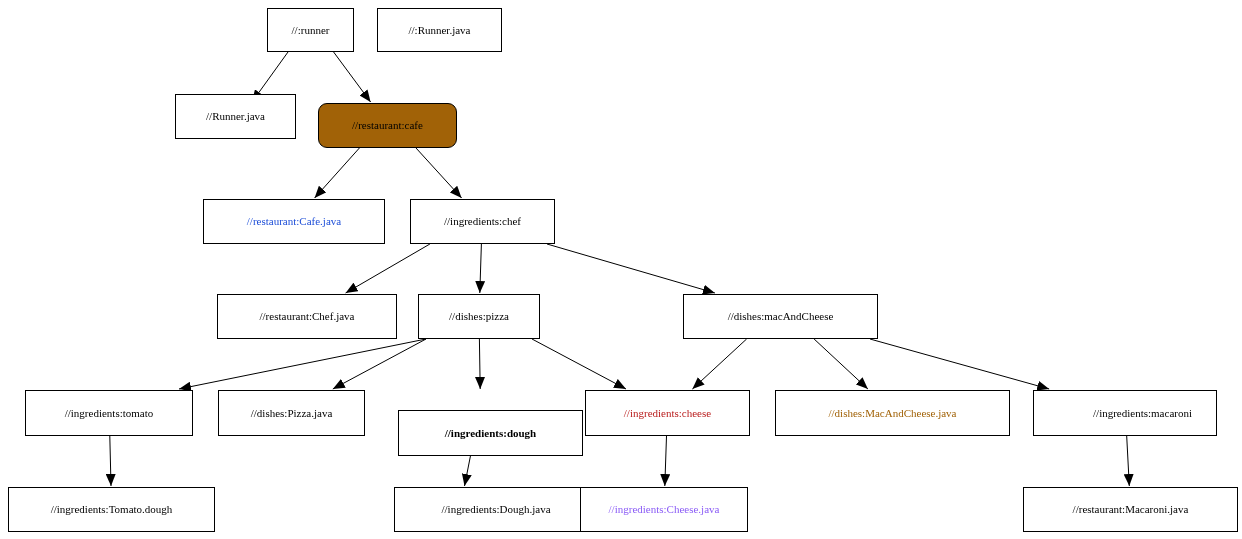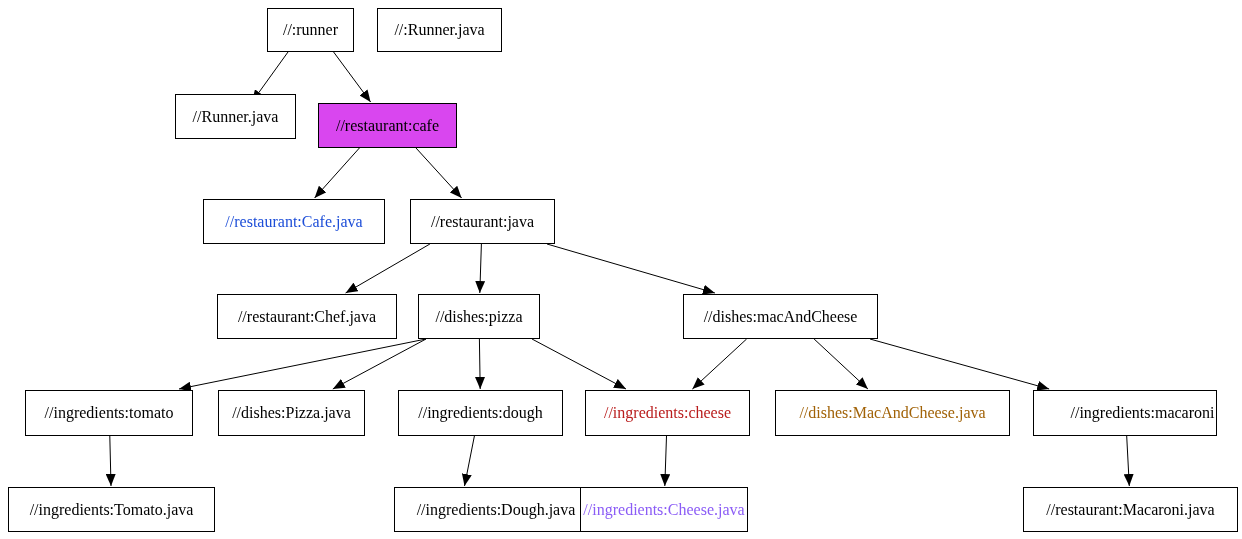--- a/index.html
+++ b/index.html
@@ -24,21 +24,21 @@
   }
   .node {
     position: absolute;
     box-sizing: border-box;
     border: 1px solid #000000;
     background: #ffffff;
     color: #000000;
     display: flex;
     align-items: center;
     justify-content: center;
-    font-size: 16px;
+    font-size: 11px;
     white-space: nowrap;
     line-height: 1;
   }
 </style>
 </head>
 <body>
 
 <div class="canvas" id="graph-canvas" style="background: rgb(255, 255, 255);">
   <svg class="edges-layer" id="edges-layer" width="1242" height="539" viewBox="0 0 1242 539" xmlns="http://www.w3.org/2000/svg">
     <defs>
@@ -64,29 +64,29 @@
         <line x1="109.8" y1="436" x2="111.0" y2="486" stroke="#000000" stroke-width="1" marker-end="url(#arrowhead)"></line>
         <line x1="474.4" y1="436" x2="464.5" y2="486" stroke="#000000" stroke-width="1" marker-end="url(#arrowhead)"></line>
         <line x1="666.5" y1="436" x2="664.8" y2="486" stroke="#000000" stroke-width="1" marker-end="url(#arrowhead)"></line>
         <line x1="1126.7" y1="436" x2="1129.3" y2="486" stroke="#000000" stroke-width="1" marker-end="url(#arrowhead)"></line>
       </g>
   </svg>
 
 <div class="node" style="left: 267px; top: 8px; width: 87px; height: 44px; border-color: rgb(0, 0, 0); background: rgb(255, 255, 255); color: rgb(0, 0, 0);">//:runner</div>
     <div class="node" style="left: 377px; top: 8px; width: 125px; height: 44px; border-color: rgb(0, 0, 0); background: rgb(255, 255, 255); color: rgb(0, 0, 0);">//:Runner.java</div>
     <div class="node" style="left: 175px; top: 94px; width: 121px; height: 45px; border-color: rgb(0, 0, 0); background: rgb(255, 255, 255); color: rgb(0, 0, 0);">//Runner.java</div>
-    <div class="node" style="left: 318px; top: 103px; width: 139px; height: 45px; border-color: rgb(0, 0, 0); background: #d946ef; color: rgb(0, 0, 0);">//restaurant:cafe</div>
+    <div class="node" style="left: 318px; top: 103px; width: 139px; height: 45px; border-color: rgb(0, 0, 0); background: #a16207; color: rgb(0, 0, 0); border-radius: 9px;">//restaurant:cafe</div>
     <div class="node" style="left: 203px; top: 199px; width: 182px; height: 45px; border-color: rgb(0, 0, 0); background: rgb(255, 255, 255); color: #1d4ed8;">//restaurant:Cafe.java</div>
-    <div class="node" style="left: 410px; top: 199px; width: 145px; height: 45px; border-color: rgb(0, 0, 0); background: rgb(255, 255, 255); color: rgb(0, 0, 0);">//restaurant:java</div>
+    <div class="node" style="left: 410px; top: 199px; width: 145px; height: 45px; border-color: rgb(0, 0, 0); background: rgb(255, 255, 255); color: rgb(0, 0, 0);">//ingredients:chef</div>
     <div class="node" style="left: 217px; top: 294px; width: 180px; height: 45px; border-color: rgb(0, 0, 0); background: rgb(255, 255, 255); color: rgb(0, 0, 0);">//restaurant:Chef.java</div>
     <div class="node" style="left: 418px; top: 294px; width: 122px; height: 45px; border-color: rgb(0, 0, 0); background: rgb(255, 255, 255); color: rgb(0, 0, 0);">//dishes:pizza</div>
     <div class="node" style="left: 683px; top: 294px; width: 195px; height: 45px; border-color: rgb(0, 0, 0); background: rgb(255, 255, 255); color: rgb(0, 0, 0);">//dishes:macAndCheese</div>
     <div class="node" style="left: 25px; top: 390px; width: 168px; height: 46px; border-color: rgb(0, 0, 0); background: rgb(255, 255, 255); color: rgb(0, 0, 0);">//ingredients:tomato</div>
     <div class="node" style="left: 218px; top: 390px; width: 147px; height: 46px; border-color: rgb(0, 0, 0); background: rgb(255, 255, 255); color: rgb(0, 0, 0);">//dishes:Pizza.java</div>
-    <div class="node" style="left: 398px; top: 390px; width: 165px; height: 46px; border-color: rgb(0, 0, 0); background: rgb(255, 255, 255); color: rgb(0, 0, 0);">//ingredients:dough</div>
+    <div class="node" style="left: 398px; top: 410px; width: 185px; height: 46px; border-color: rgb(0, 0, 0); background: rgb(255, 255, 255); color: rgb(0, 0, 0); font-weight: bold;">//ingredients:dough</div>
     <div class="node" style="left: 585px; top: 390px; width: 165px; height: 46px; border-color: rgb(0, 0, 0); background: rgb(255, 255, 255); color: #b91c1c;">//ingredients:cheese</div>
     <div class="node" style="left: 775px; top: 390px; width: 235px; height: 46px; border-color: rgb(0, 0, 0); background: rgb(255, 255, 255); color: #a16207;">//dishes:MacAndCheese.java</div>
     <div class="node" style="left: 1033px; top: 390px; width: 184px; height: 46px; border-color: rgb(0, 0, 0); background: rgb(255, 255, 255); color: rgb(0, 0, 0); padding-left: 35px;">//ingredients:macaroni</div>
-    <div class="node" style="left: 8px; top: 487px; width: 207px; height: 45px; border-color: rgb(0, 0, 0); background: rgb(255, 255, 255); color: rgb(0, 0, 0);">//ingredients:Tomato.java</div>
+    <div class="node" style="left: 8px; top: 487px; width: 207px; height: 45px; border-color: rgb(0, 0, 0); background: rgb(255, 255, 255); color: rgb(0, 0, 0);">//ingredients:Tomato.dough</div>
     <div class="node" style="left: 358px; top: 487px; width: 204px; height: 45px; border-color: rgb(0, 0, 0); background: rgb(255, 255, 255); color: rgb(0, 0, 0); margin-left: 36px;">//ingredients:Dough.java</div>
     <div class="node" style="left: 580px; top: 487px; width: 168px; height: 45px; border-color: rgb(0, 0, 0); background: rgb(255, 255, 255); color: #8b5cf6;">//ingredients:Cheese.java</div>
     <div class="node" style="left: 1023px; top: 487px; width: 215px; height: 45px; border-color: rgb(0, 0, 0); background: rgb(255, 255, 255); color: rgb(0, 0, 0);">//restaurant:Macaroni.java</div>
   </div>
 
 </body></html>

